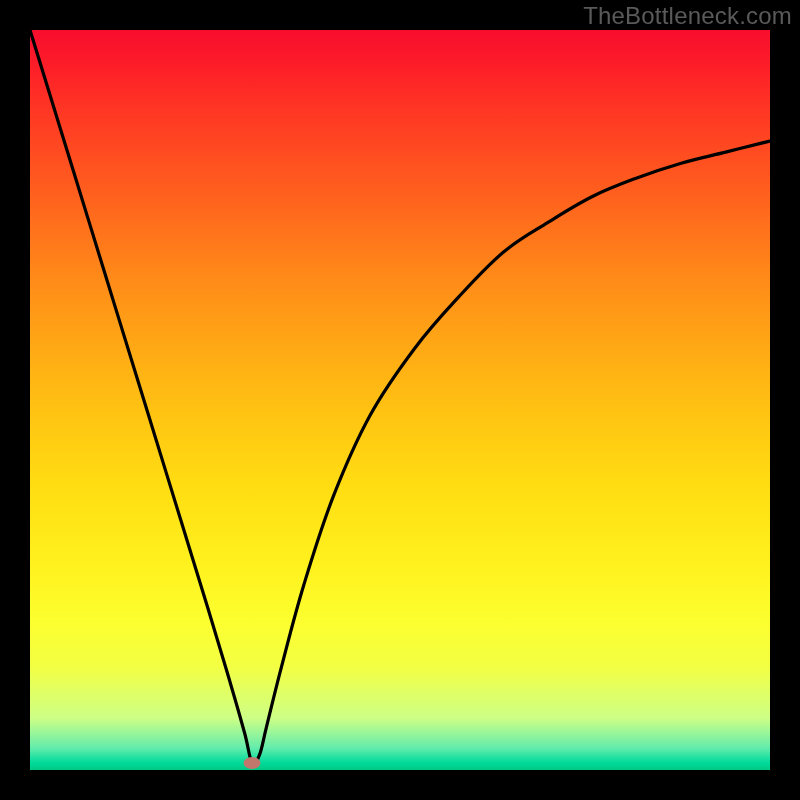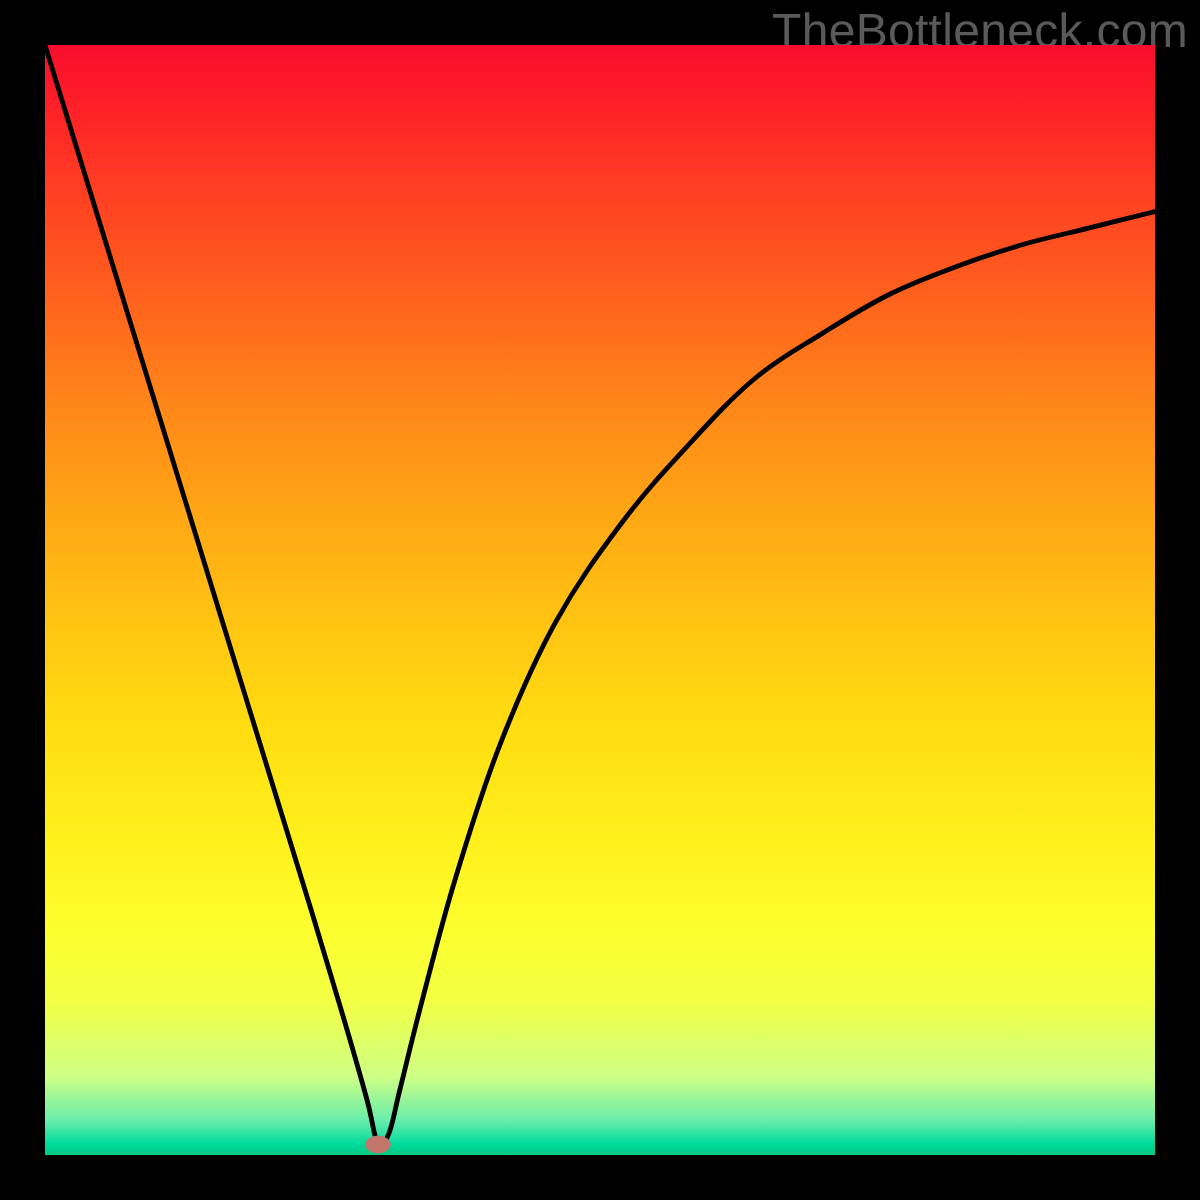--- a/index.html
+++ b/index.html
@@ -54,21 +54,21 @@
     height: 12px;
     background: #c1776c;
     border-radius: 50% / 50%;
     transform: translate(-50%, -50%);
   }
   .watermark {
     position: absolute;
     top: 2px;
     right: 8px;
     font-family: Arial, Helvetica, sans-serif;
-    font-size: 32px;
+    font-size: 24px;
     font-weight: 500;
     color: #5a5a5a;
     letter-spacing: 0.2px;
   }
 </style>
 </head>
 <body>
 
 <div class="chart-wrap">
   <div class="watermark">TheBottleneck.com</div>

